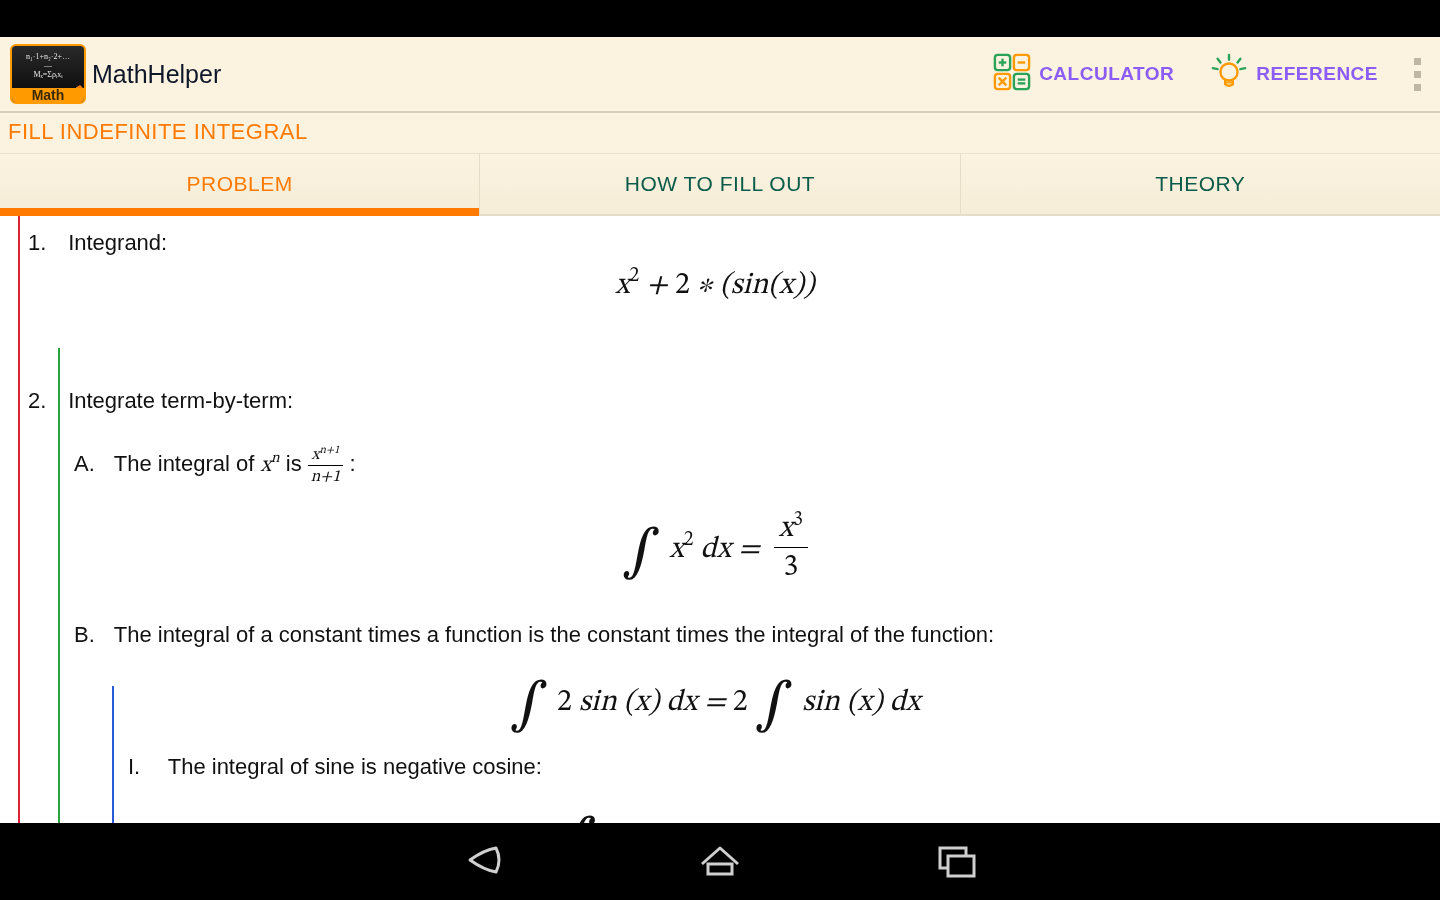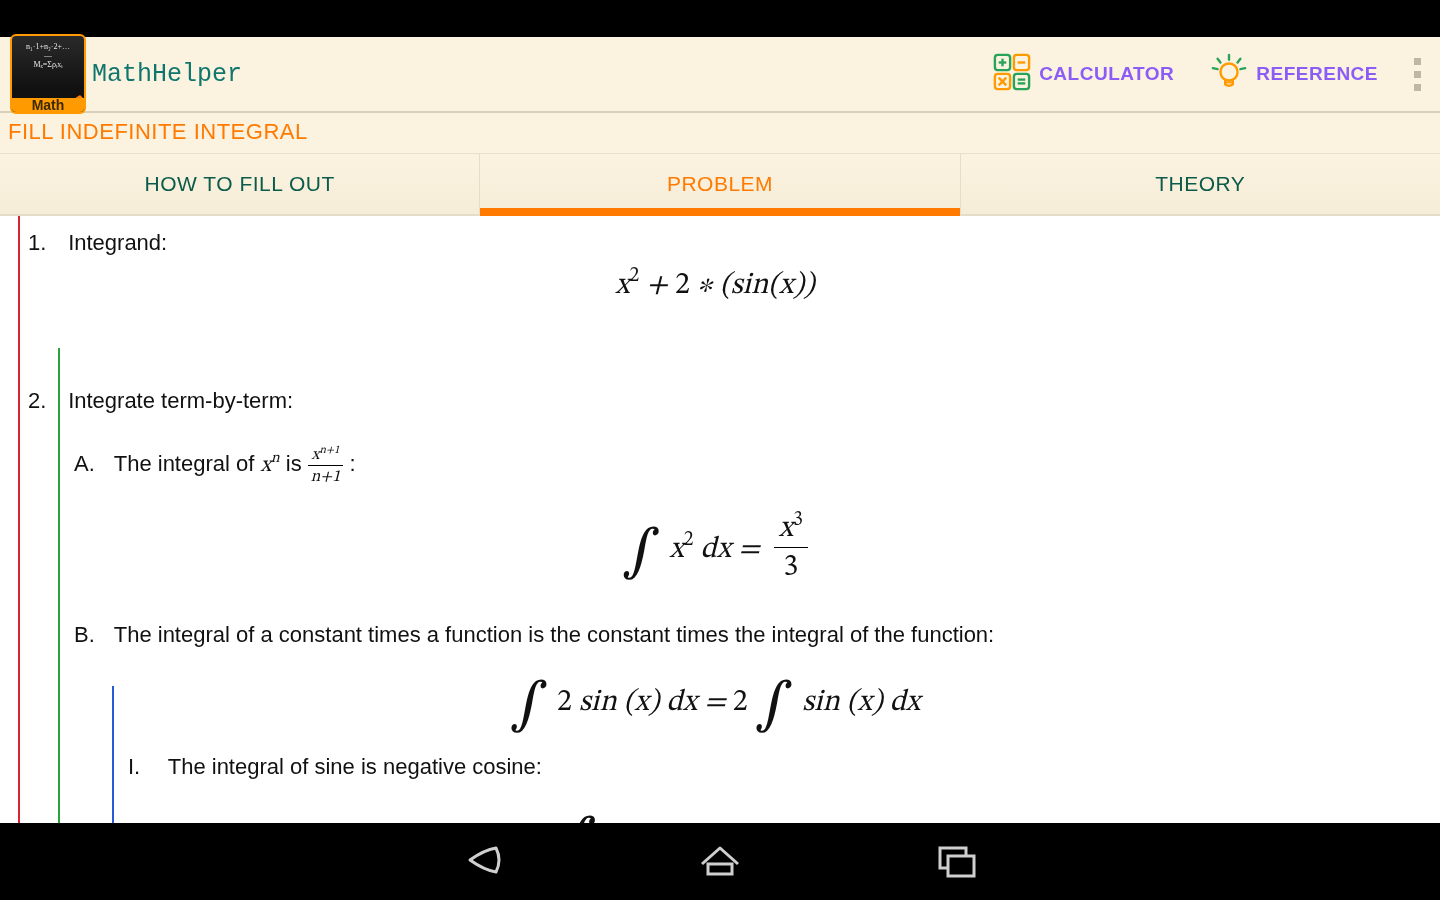--- a/index.html
+++ b/index.html
@@ -25,21 +25,21 @@
   .actionbar {
     height: 76px;
     background: #fbf3df;
     display: flex;
     align-items: center;
     border-bottom: 2px solid #d6cfbb;
     padding-right: 6px;
   }
   .app-icon {
     width: 76px;
-    height: 80px;
+    height: 60px;
     margin: 4px 6px 4px 10px;
     background: linear-gradient(#2a2a2a, #111 70%);
     border: 2px solid #ff9a00;
     border-radius: 6px;
     position: relative;
     overflow: hidden;
   }
   .app-icon .chalk {
     position:absolute; top:6px; left:6px; right:6px;
     color:#e8e8e8; font-size:8px; line-height:9px; text-align:center;
@@ -51,23 +51,22 @@
     line-height:14px; font-weight:bold;
   }
   .app-icon .pencil {
     position:absolute; right:2px; bottom:12px; width:30px; height:6px;
     background:linear-gradient(90deg,#fff 0 15%, #e8c48a 15% 85%, #ff7a00 85%);
     transform: rotate(-38deg); transform-origin: right center;
     border-radius:2px;
   }
   .app-title {
     font-size: 25px;
-    color: #0f766e;
+    color: #0f172a;
     flex: 1;
-    font-family: Liberation Mono, monospace;
   }
   .action-btn {
     display: flex;
     align-items: center;
     gap: 8px;
     padding: 0 18px;
     height: 100%;
     cursor: pointer;
     color: #8b5cf6;
     font-size: 19px;
@@ -231,22 +230,22 @@
     <div class="overflow">
       <span></span>
       <span></span>
       <span></span>
     </div>
   </div>
 
   <div class="subtitle-bar">FILL INDEFINITE INTEGRAL</div>
 
   <div class="tabs">
+    <div class="tab active">PROBLEM</div>
     <div class="tab">HOW TO FILL OUT</div>
-    <div class="tab active">PROBLEM</div>
     <div class="tab">THEORY</div>
   </div>
 
   <div class="content">
     <div class="ruler-red"></div>
     <div class="ruler-green"></div>
     <div class="ruler-blue"></div>
 
     <div class="step step1">
       <span class="num">1.</span>

